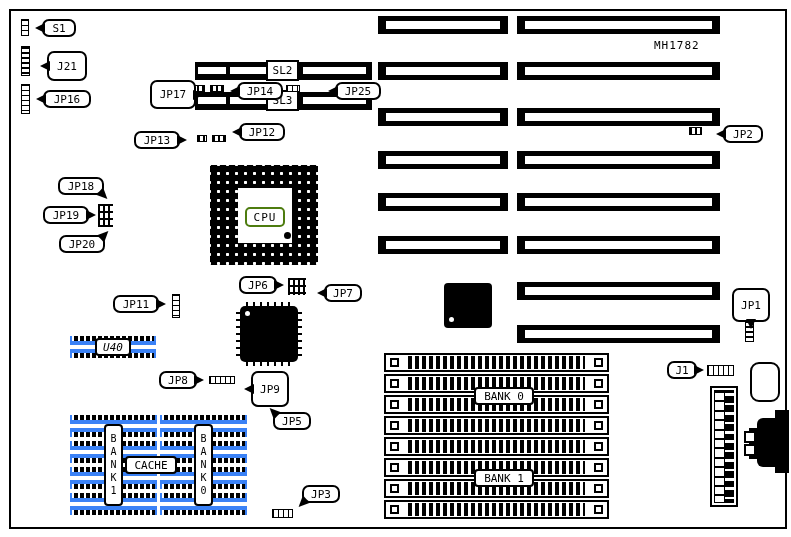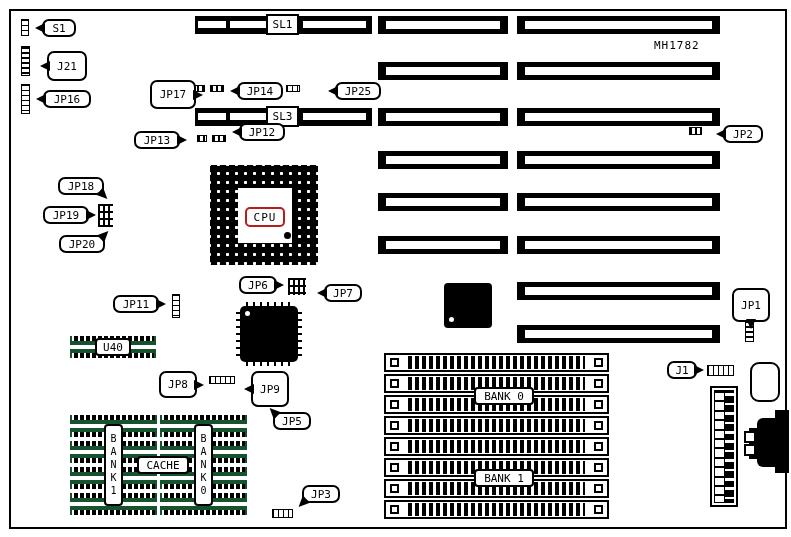--- a/index.html
+++ b/index.html
@@ -48,39 +48,39 @@
     background-image:repeating-linear-gradient(180deg,#000 0 2px,transparent 2px 7px),
                      repeating-linear-gradient(90deg,#000 0 2px,#fff 2px 5px); }
 
   
   .cpu { position:absolute; left:210px; top:165px; width:108px; height:100px;
     background-color:#000; z-index:2;
     background-image:radial-gradient(#fff 1.4px, transparent 1.5px);
     background-size:9px 9px; background-position:4px 4px; }
   .cpu-inner { position:absolute; left:28px; top:23px; width:54px; height:55px; background:#fff; }
   .cpu-label { position:absolute; left:7px; top:19px; width:40px; height:20px; background:#fff;
-    border:2px solid #b91c1c; border-radius:5px; box-sizing:border-box; display:flex;
+    border:2px solid #4d7c0f; border-radius:5px; box-sizing:border-box; display:flex;
     align-items:center; justify-content:center; font-size:11px; letter-spacing:1px; }
   .cpu-dot { position:absolute; right:1px; bottom:4px; width:7px; height:7px;
     background:#000; border-radius:50%; }
 
   
   .qfp { position:absolute; z-index:2; }
   .qfp-body { position:absolute; inset:4px; background:#000; border-radius:5px; }
   .qfp-dot { position:absolute; width:5px; height:5px; background:#fff; border-radius:50%; }
   .pins-top,.pins-bottom { position:absolute; left:10px; right:10px; height:4px;
     background:repeating-linear-gradient(90deg,#000 0 2px,transparent 2px 7px); }
   .pins-top{top:0} .pins-bottom{bottom:0}
   .pins-left,.pins-right { position:absolute; top:10px; bottom:10px; width:4px;
     background:repeating-linear-gradient(180deg,#000 0 2px,transparent 2px 7px); }
   .pins-left{left:0} .pins-right{right:0}
   .chip-plain { position:absolute; background:#000; border-radius:4px; z-index:2; }
 
   
-  .dip { position:absolute; background:#14532d; z-index:2; }
+  .dip { position:absolute; background:#3b82f6; z-index:2;font-style:italic; }
   .dip-ticks-top { position:absolute; top:0; left:2px; right:2px; height:5px;
     background:repeating-linear-gradient(90deg,#fff 0 2px,#000 2px 6px); }
   .dip-ticks-bottom { position:absolute; bottom:0; left:2px; right:2px; height:5px;
     background:repeating-linear-gradient(90deg,#fff 0 2px,#000 2px 6px); }
   .dip-band { position:absolute; left:0; right:0; top:9px; height:4px; background:#fff; }
   .chip-label { position:absolute; background:#fff; border:2px solid #000; border-radius:4px;
     box-sizing:border-box; display:flex; align-items:center; justify-content:center;
     font-size:11px; z-index:5; }
 
   
@@ -131,29 +131,29 @@
     <span>J21</span>
     <i class="tail tail-left"></i>
   </div>
 
   <div class="conn-v" style="left:21px;top:84px;width:9px;height:30px"></div>
   <div class="callout" style="left:43px;top:90px;width:48px;height:18px">
     <span>JP16</span>
     <i class="tail tail-left"></i>
   </div>
 
-  <div class="slotbar" style="top:16px">
+  <div class="slotbar" style="top:62px">
     <div class="seg" style="left:3px;width:28px"></div>
     <div class="seg" style="left:35px;width:37px"></div>
     <div class="seg" style="left:108px;width:63px"></div>
     <div class="slot-label">
-        <span>SL1</span>
+        <span>SL2</span>
       </div>
   </div>
-  <div class="slotbar" style="top:108px">
+  <div class="slotbar" style="top:92px">
     <div class="seg" style="left:3px;width:28px"></div>
     <div class="seg" style="left:35px;width:37px"></div>
     <div class="seg" style="left:108px;width:63px"></div>
     <div class="slot-label">
         <span>SL3</span>
       </div>
   </div>
 
   <div class="callout" style="left:150px;top:80px;width:46px;height:29px">
     <span>JP17</span>
@@ -243,42 +243,42 @@
 
   <div class="dip" style="left:70px;top:336px;width:86px;height:22px">
     <div class="dip-ticks-top"></div>
     <div class="dip-band"></div>
     <div class="dip-ticks-bottom"></div>
     <div class="chip-label" style="left:25px;top:2px;width:36px;height:18px">
         <span>U40</span>
       </div>
   </div>
 
-  <div class="callout" style="left:159px;top:371px;width:38px;height:27px">
+  <div class="callout" style="left:159px;top:371px;width:38px;height:18px">
     <span>JP8</span>
     <i class="tail tail-right"></i>
   </div>
   <div class="conn-h" style="left:209px;top:376px;width:26px;height:8px"></div>
   <div class="callout" style="left:251px;top:371px;width:38px;height:36px">
     <span>JP9</span>
     <i class="tail tail-left"></i>
   </div>
   <div class="conn-h" style="left:254px;top:397px;width:19px;height:7px"></div>
   <div class="callout" style="left:273px;top:412px;width:38px;height:18px">
     <span>JP5</span>
     <i class="tail tail-up-left"></i>
   </div>
 
   <div class="vlabel" style="left:104px;top:424px;width:19px;height:82px">
       <span>BANK1</span>
     </div>
   <div class="vlabel" style="left:194px;top:424px;width:19px;height:82px">
       <span>BANK0</span>
     </div>
-  <div class="chip-label" style="left:137px;top:456px;width:52px;height:18px;z-index:6">
+  <div class="chip-label" style="left:125px;top:456px;width:52px;height:18px;z-index:6">
       <span>CACHE</span>
     </div>
 
   <div class="callout" style="left:302px;top:485px;width:38px;height:18px">
     <span>JP3</span>
     <i class="tail tail-down-left"></i>
   </div>
   <div class="conn-h" style="left:272px;top:509px;width:21px;height:9px"></div>
 
   <div class="chip-label" style="left:474px;top:387px;width:60px;height:18px;z-index:6">

